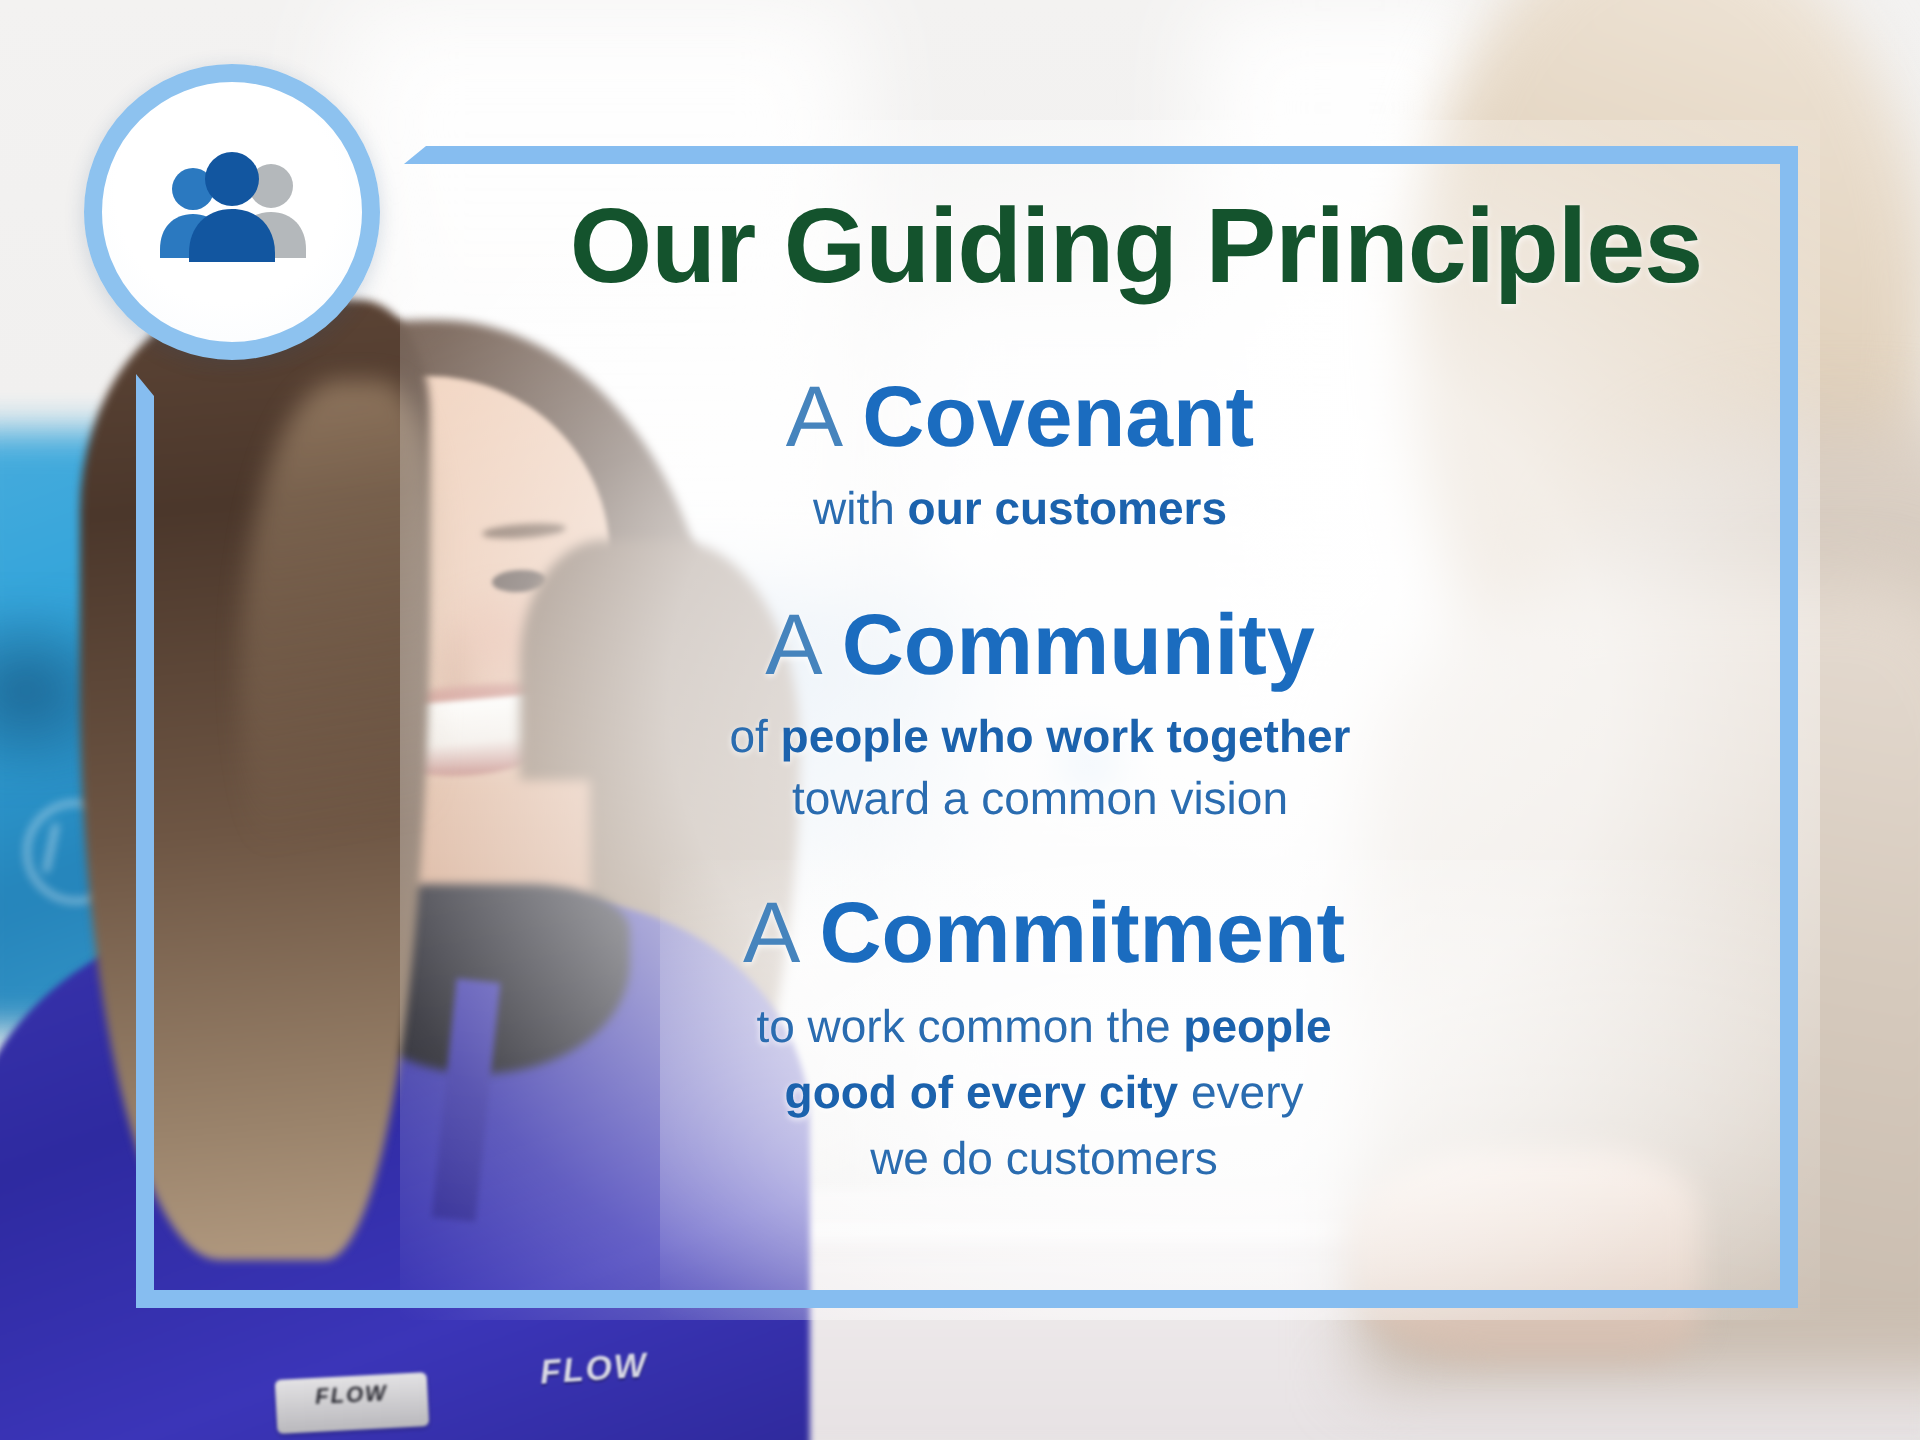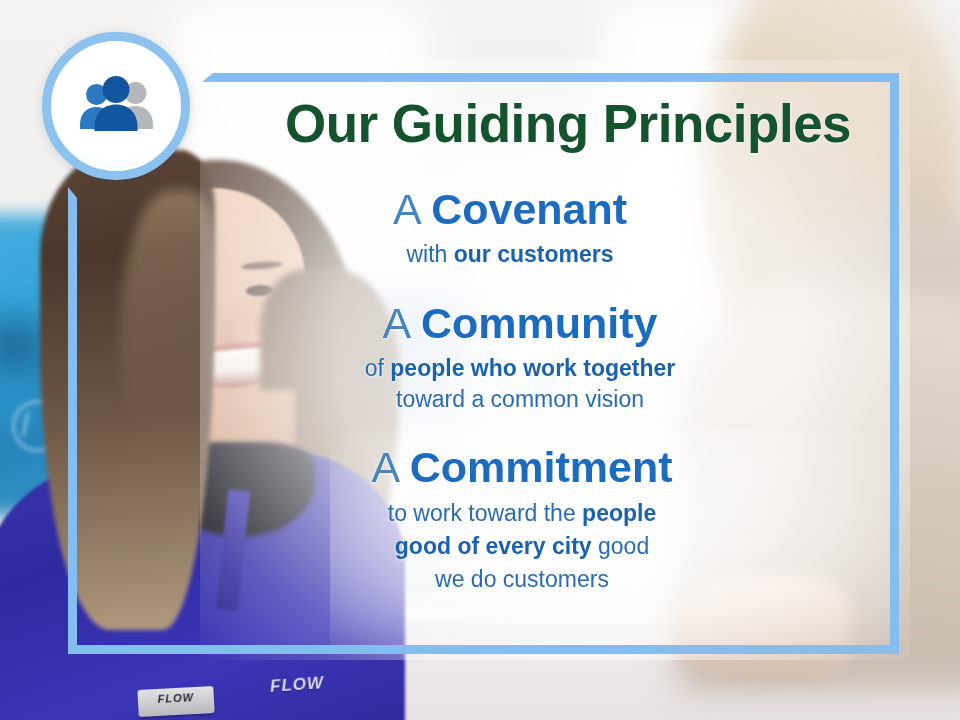--- a/index.html
+++ b/index.html
@@ -497,16 +497,16 @@
       <span class="keyword">Community</span>
     </div>
     <div class="sub"><span class="lite">of </span><b>people who work together</b><br><span class="lite">toward a common vision</span></div>
   </div>
 
   <div class="block" id="block-commitment">
     <div class="lead">
       <span class="article">A</span>
       <span class="keyword">Commitment</span>
     </div>
-    <div class="sub"><span class="lite">to work toward the </span><b>people</b><br><b>good of every city</b><span class="lite"> good</span><br><span class="lite">we do customers</span></div>
+    <div class="sub"><span class="lite">to work common the </span><b>people</b><br><b>good of every city</b><span class="lite"> every</span><br><span class="lite">we do customers</span></div>
   </div>
 
 </div>
 
 </body></html>

